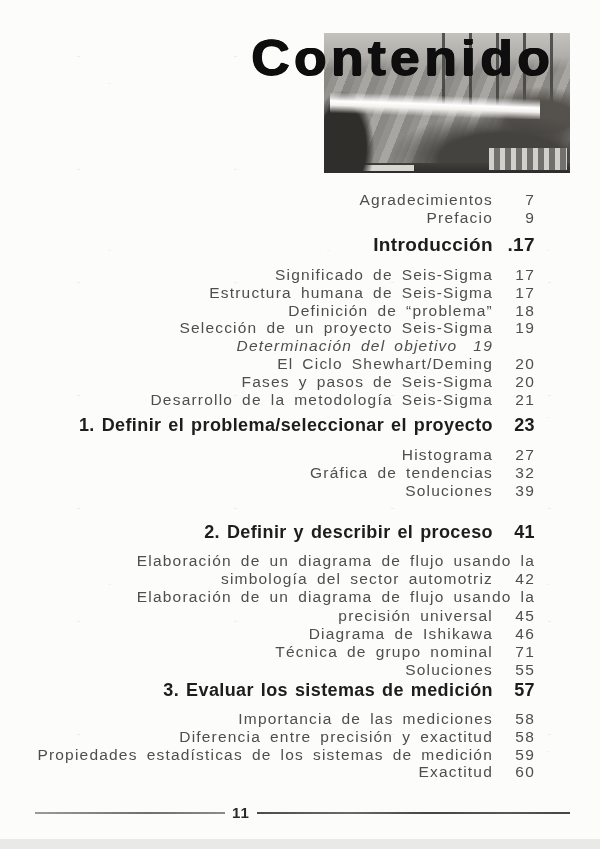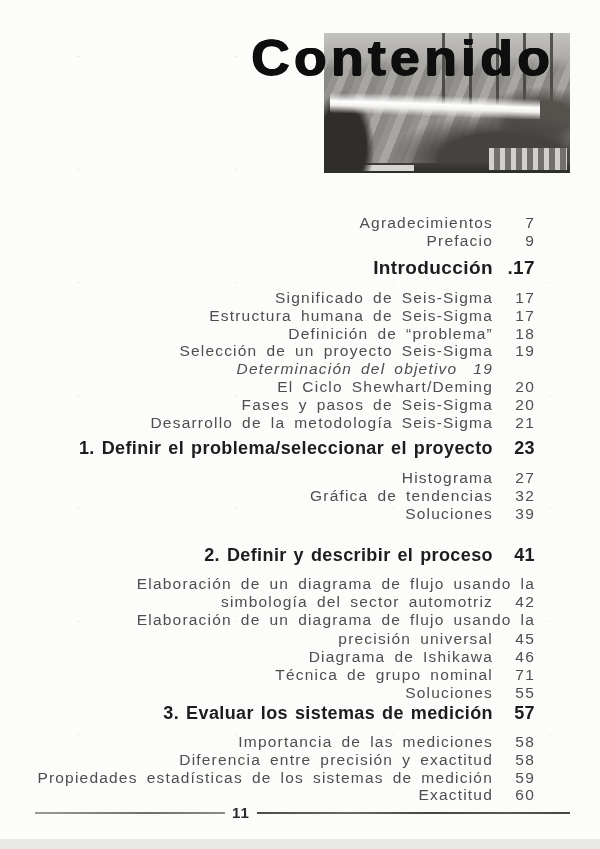--- a/index.html
+++ b/index.html
@@ -69,21 +69,21 @@
   .title {
     position:absolute; top:33px; right:46px; z-index:3;
     font-size:50px; line-height:1; font-weight:bold;
     letter-spacing:4px; color:#0e0e0e;
     transform:scaleX(1.07); transform-origin:right top;
     text-shadow:0.7px 0 #0e0e0e, -0.7px 0 #0e0e0e, 0 0.5px #0e0e0e;
     white-space:nowrap;
   }
 
   
-  .block { position:absolute; left:0; width:535px;margin-top:23px; }
+  .block { position:absolute; left:0; width:535px; }
   .row {
     text-align:right; line-height:17.8px; font-size:15.5px;
     color:#4e4e4e; letter-spacing:1.2px; word-spacing:3.5px;
   }
   .pg { display:inline-block; width:42px; text-align:right; white-space:nowrap; }
   .hd {
     font-weight:bold; color:#1d1d1d; font-size:18px; line-height:22px;
     letter-spacing:0.4px; word-spacing:1.5px;
   }
   .hd-intro { font-size:19px; }

